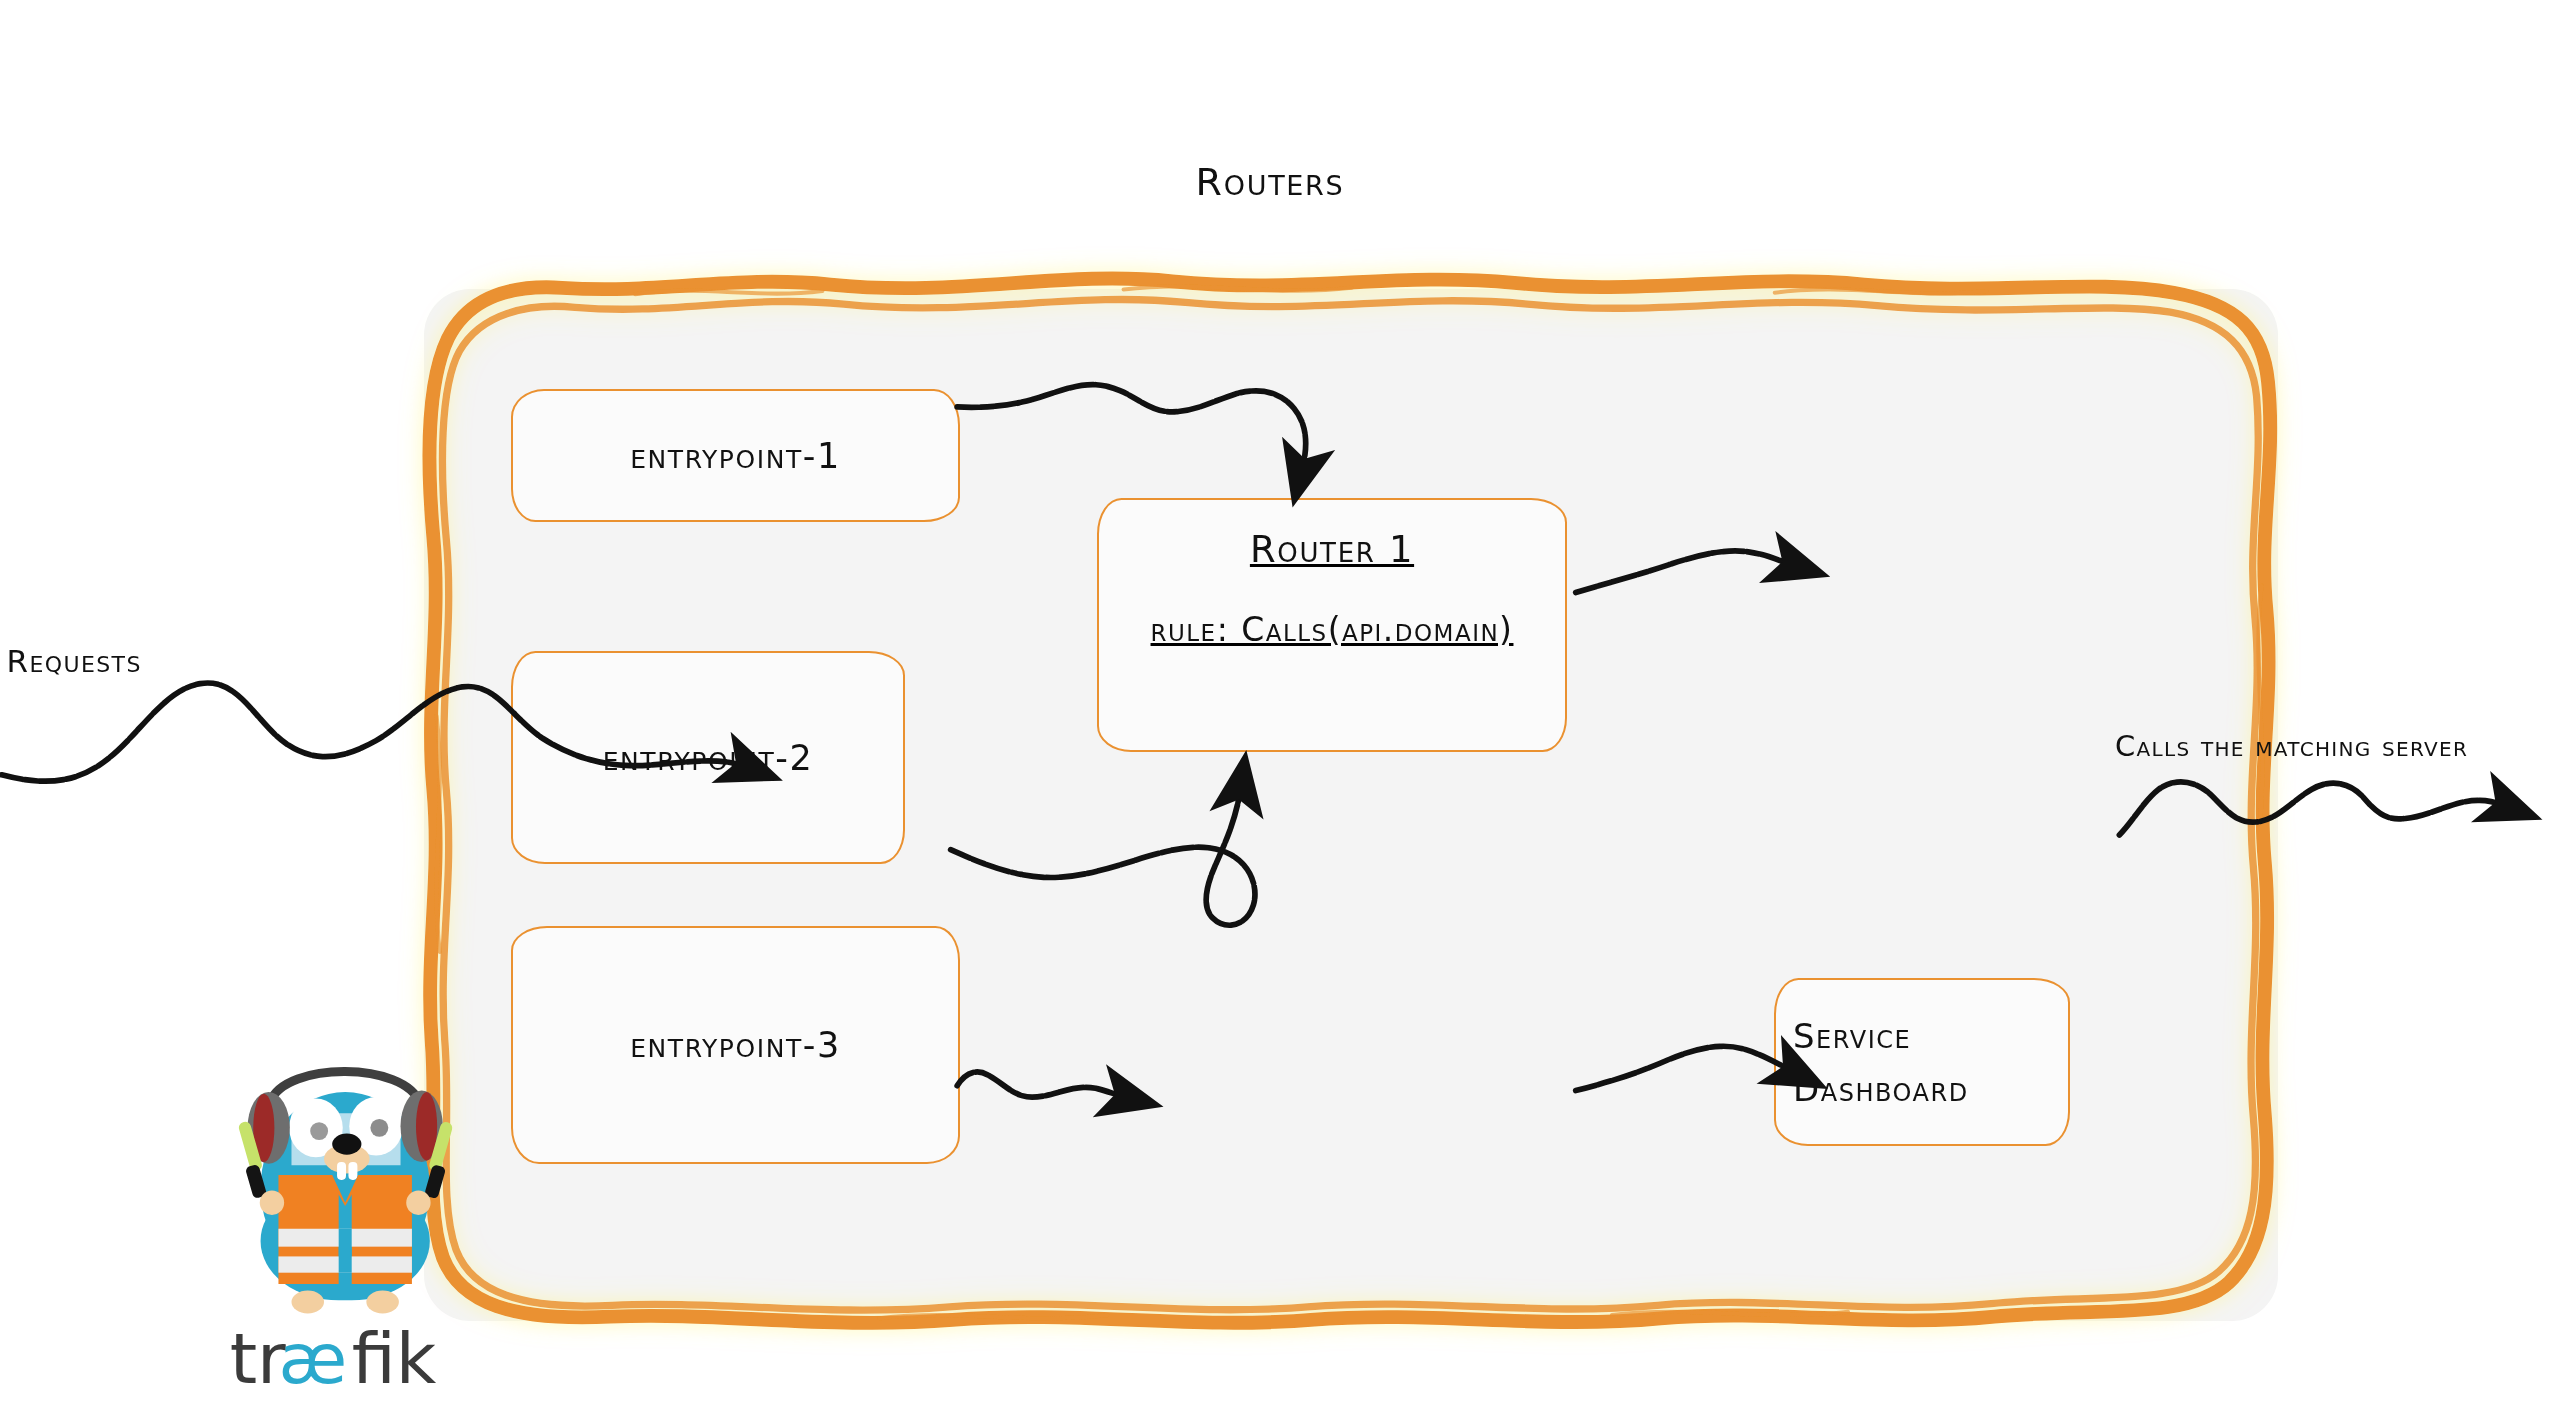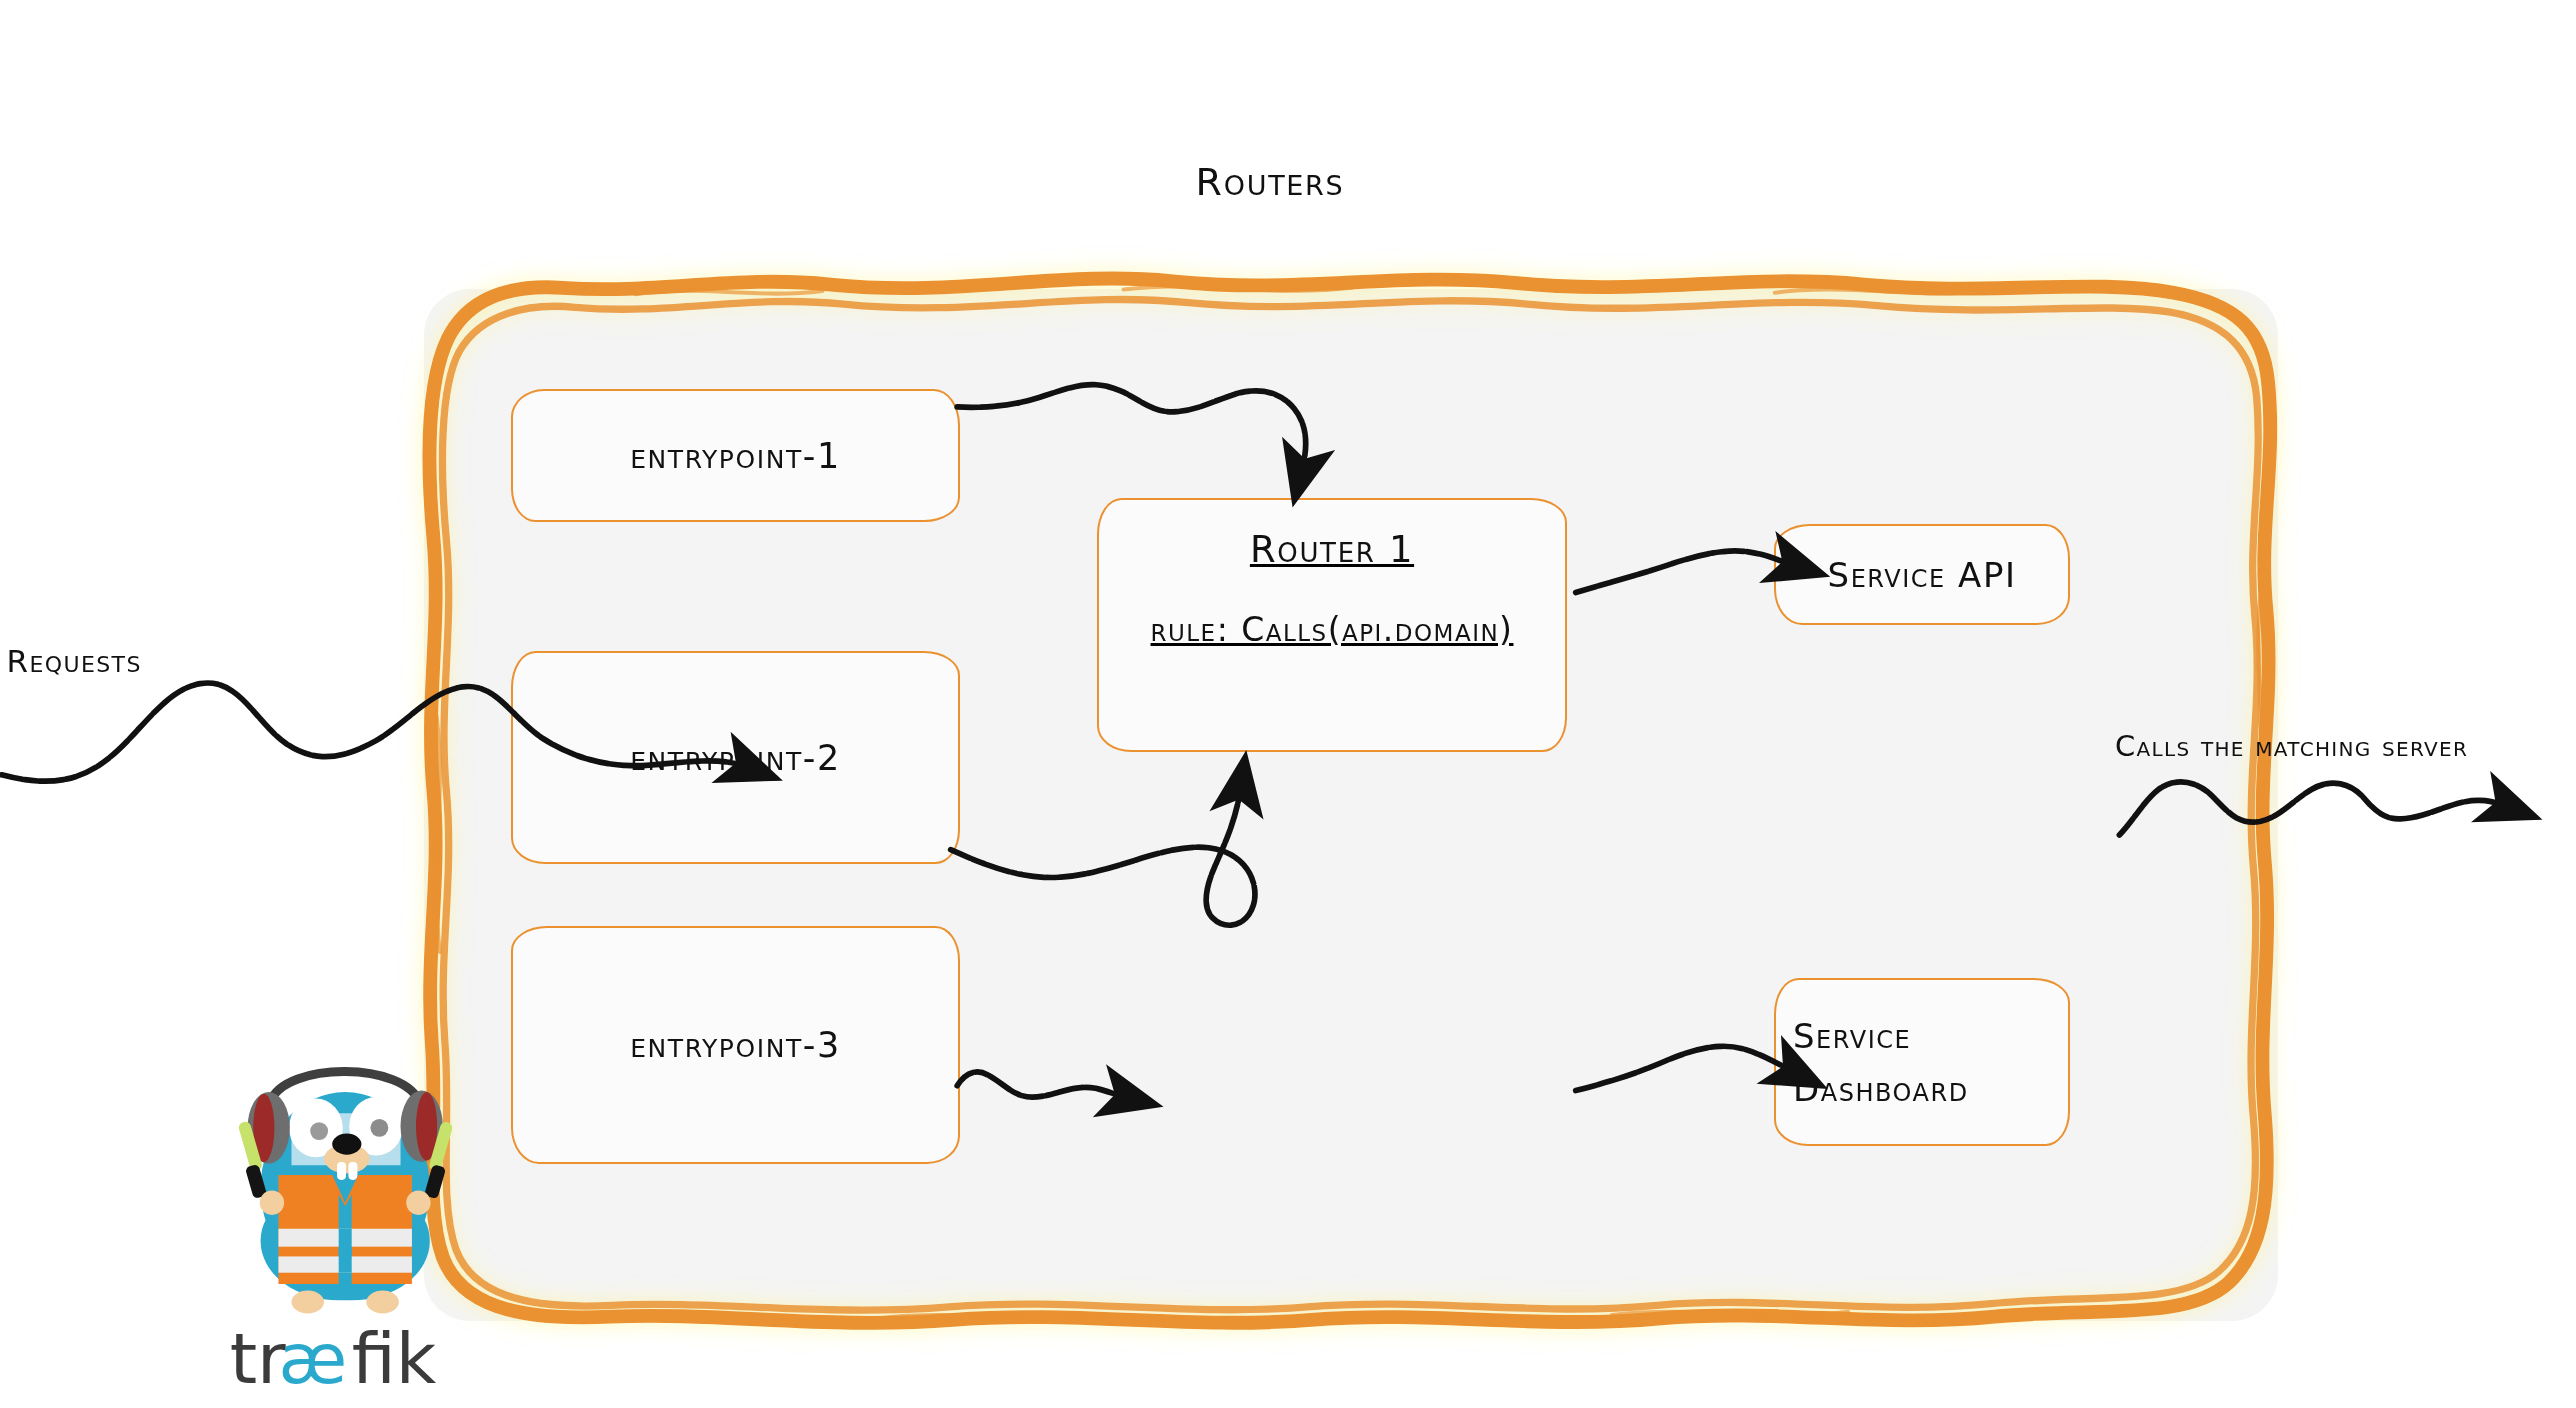--- a/index.html
+++ b/index.html
@@ -162,37 +162,34 @@
         <path stroke-width="5" opacity="0.7" d="M 600 1300 C 700 1288, 780 1308, 880 1296"></path>
         <path stroke-width="5" opacity="0.7" d="M 1500 1296 C 1600 1284, 1690 1304, 1790 1292"></path>
       </g>
     </svg>
   </div>
 
   <div class="node wobble-a" style="left:511px; top:389px; width:449px; height:133px;">
     <span class="hand ep-label">entrypoint-1</span>
   </div>
 
-  <div class="node wobble-b" style="left:511px; top:651px; width:449px; height:213px;">
+  <div class="node wobble-b" style="left:511px; top:651px; width:394px; height:213px;">
     <span class="hand ep-label">entrypoint-2</span>
   </div>
 
   <div class="node wobble-c" style="left:511px; top:926px; width:449px; height:238px;">
     <span class="hand ep-label">entrypoint-3</span>
   </div>
 
   <div class="node wobble-b" style="left:1097px; top:498px; width:470px; height:254px; justify-content:flex-start; padding-top:28px;text-decoration:underline;">
     <span class="hand router-name">Router 1</span>
     <span class="hand router-rule" style="margin-top:39px;">rule: Calls(api.domain)</span>
   </div>
 
 
-  <div class="node wobble-c" style="left:1774px; top:524px; width:296px; height:101px;">
-    <span class="hand svc-label">Service API</span>
-  </div>
 
   <div class="node wobble-b" style="left:1774px; top:978px; width:296px; height:168px; align-items:flex-start; padding-left:17px;">
     <span class="hand svc-label">Service</span>
     <span class="hand svc-label" style="margin-top:13px;">Dashboard</span>
   </div>
 
   <div id="requests-label" class="hand">Requests</div>
   <div id="calls-label" class="hand">Calls the matching server</div>
 
   <svg id="arrows" viewBox="0 0 3165 1730">

